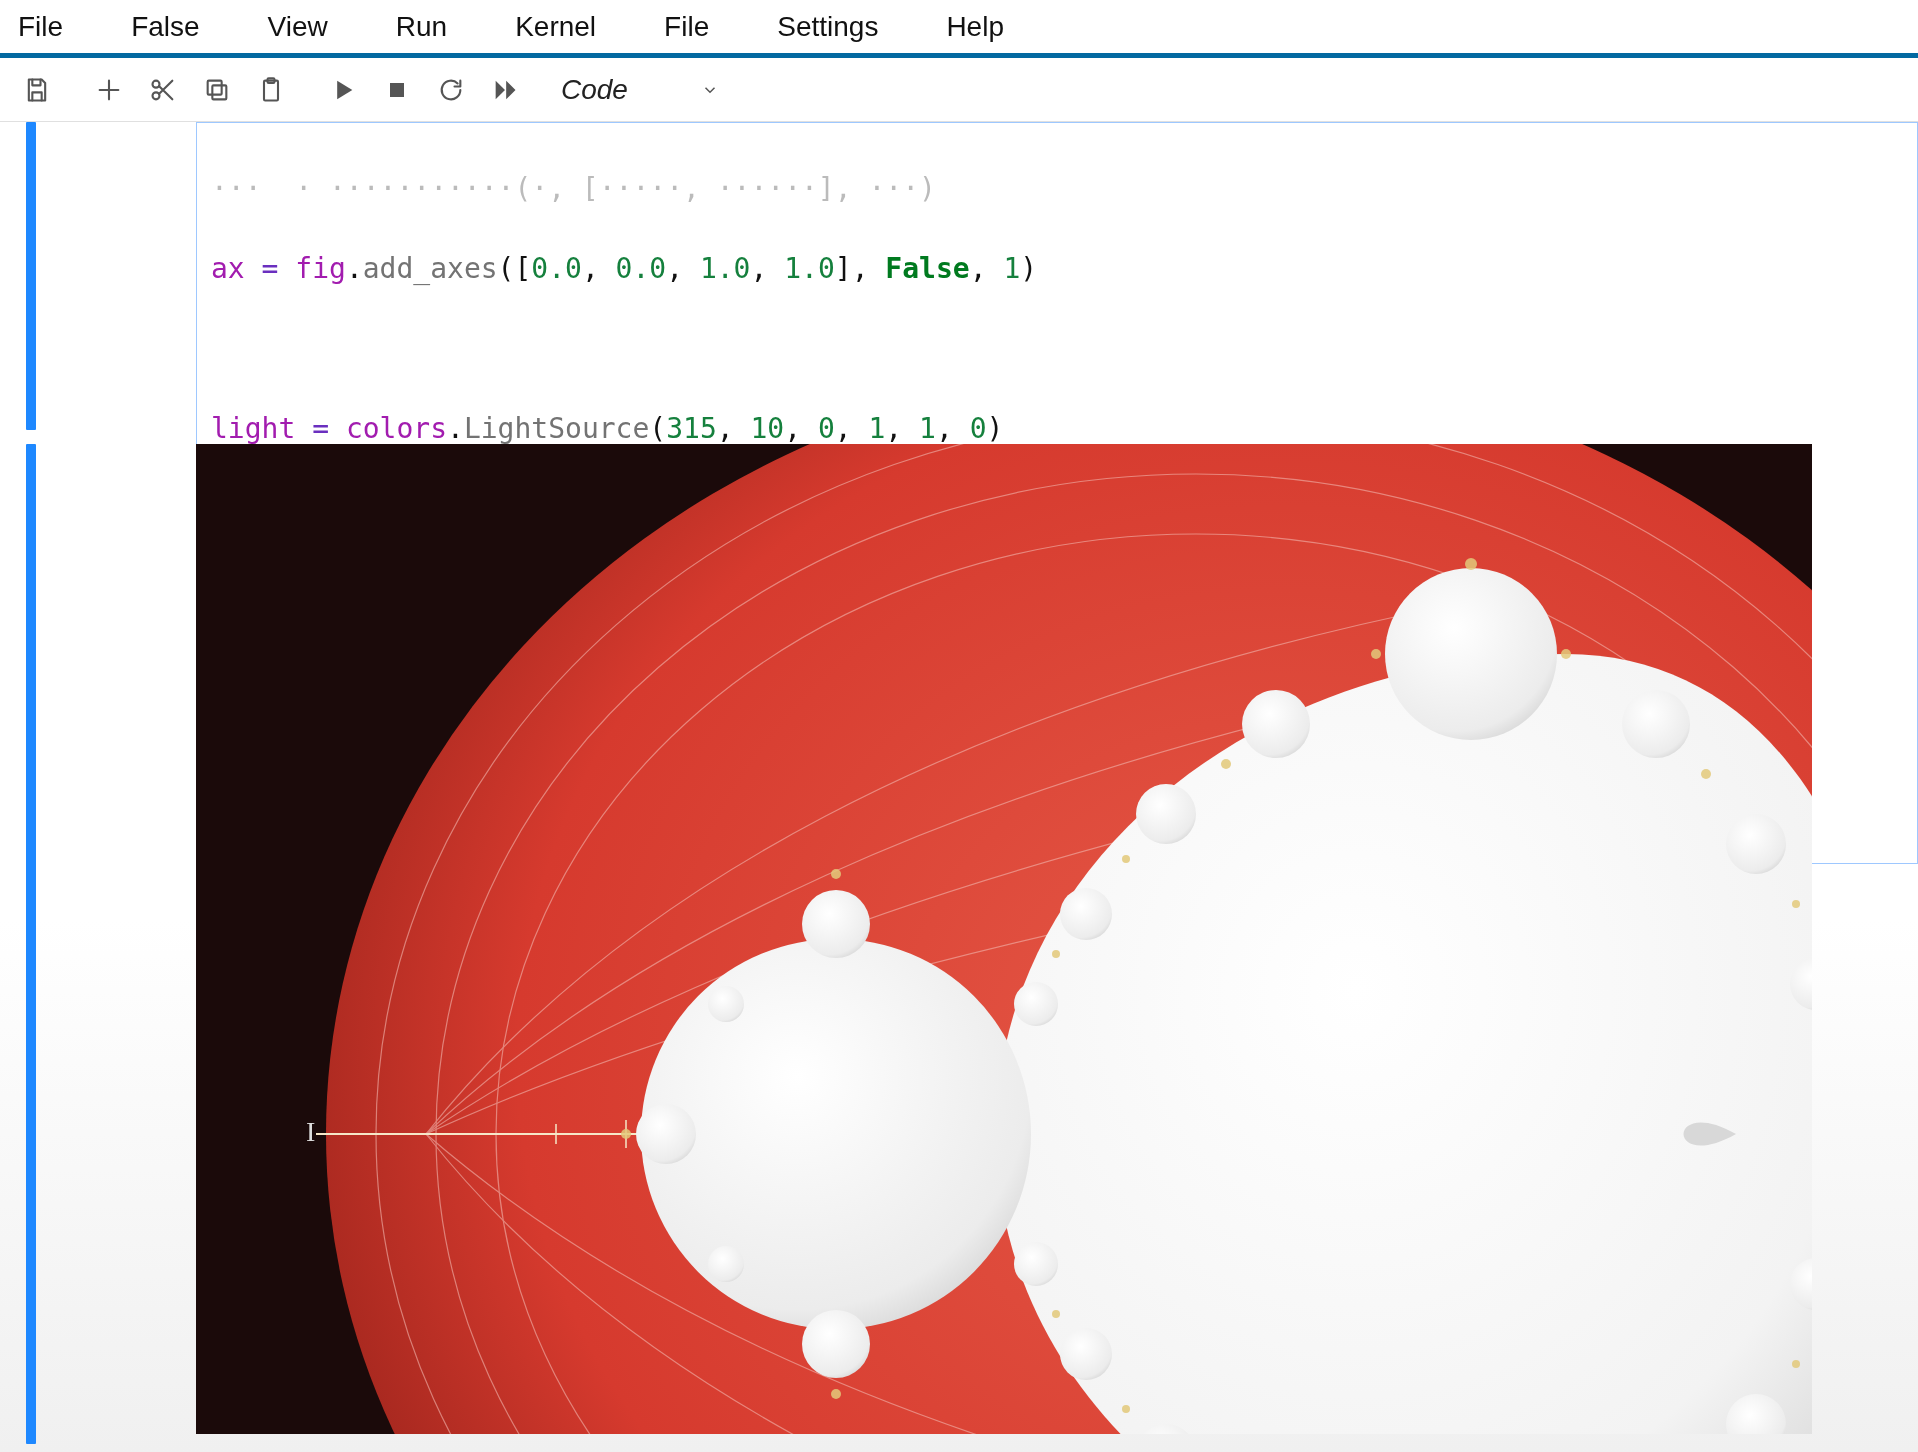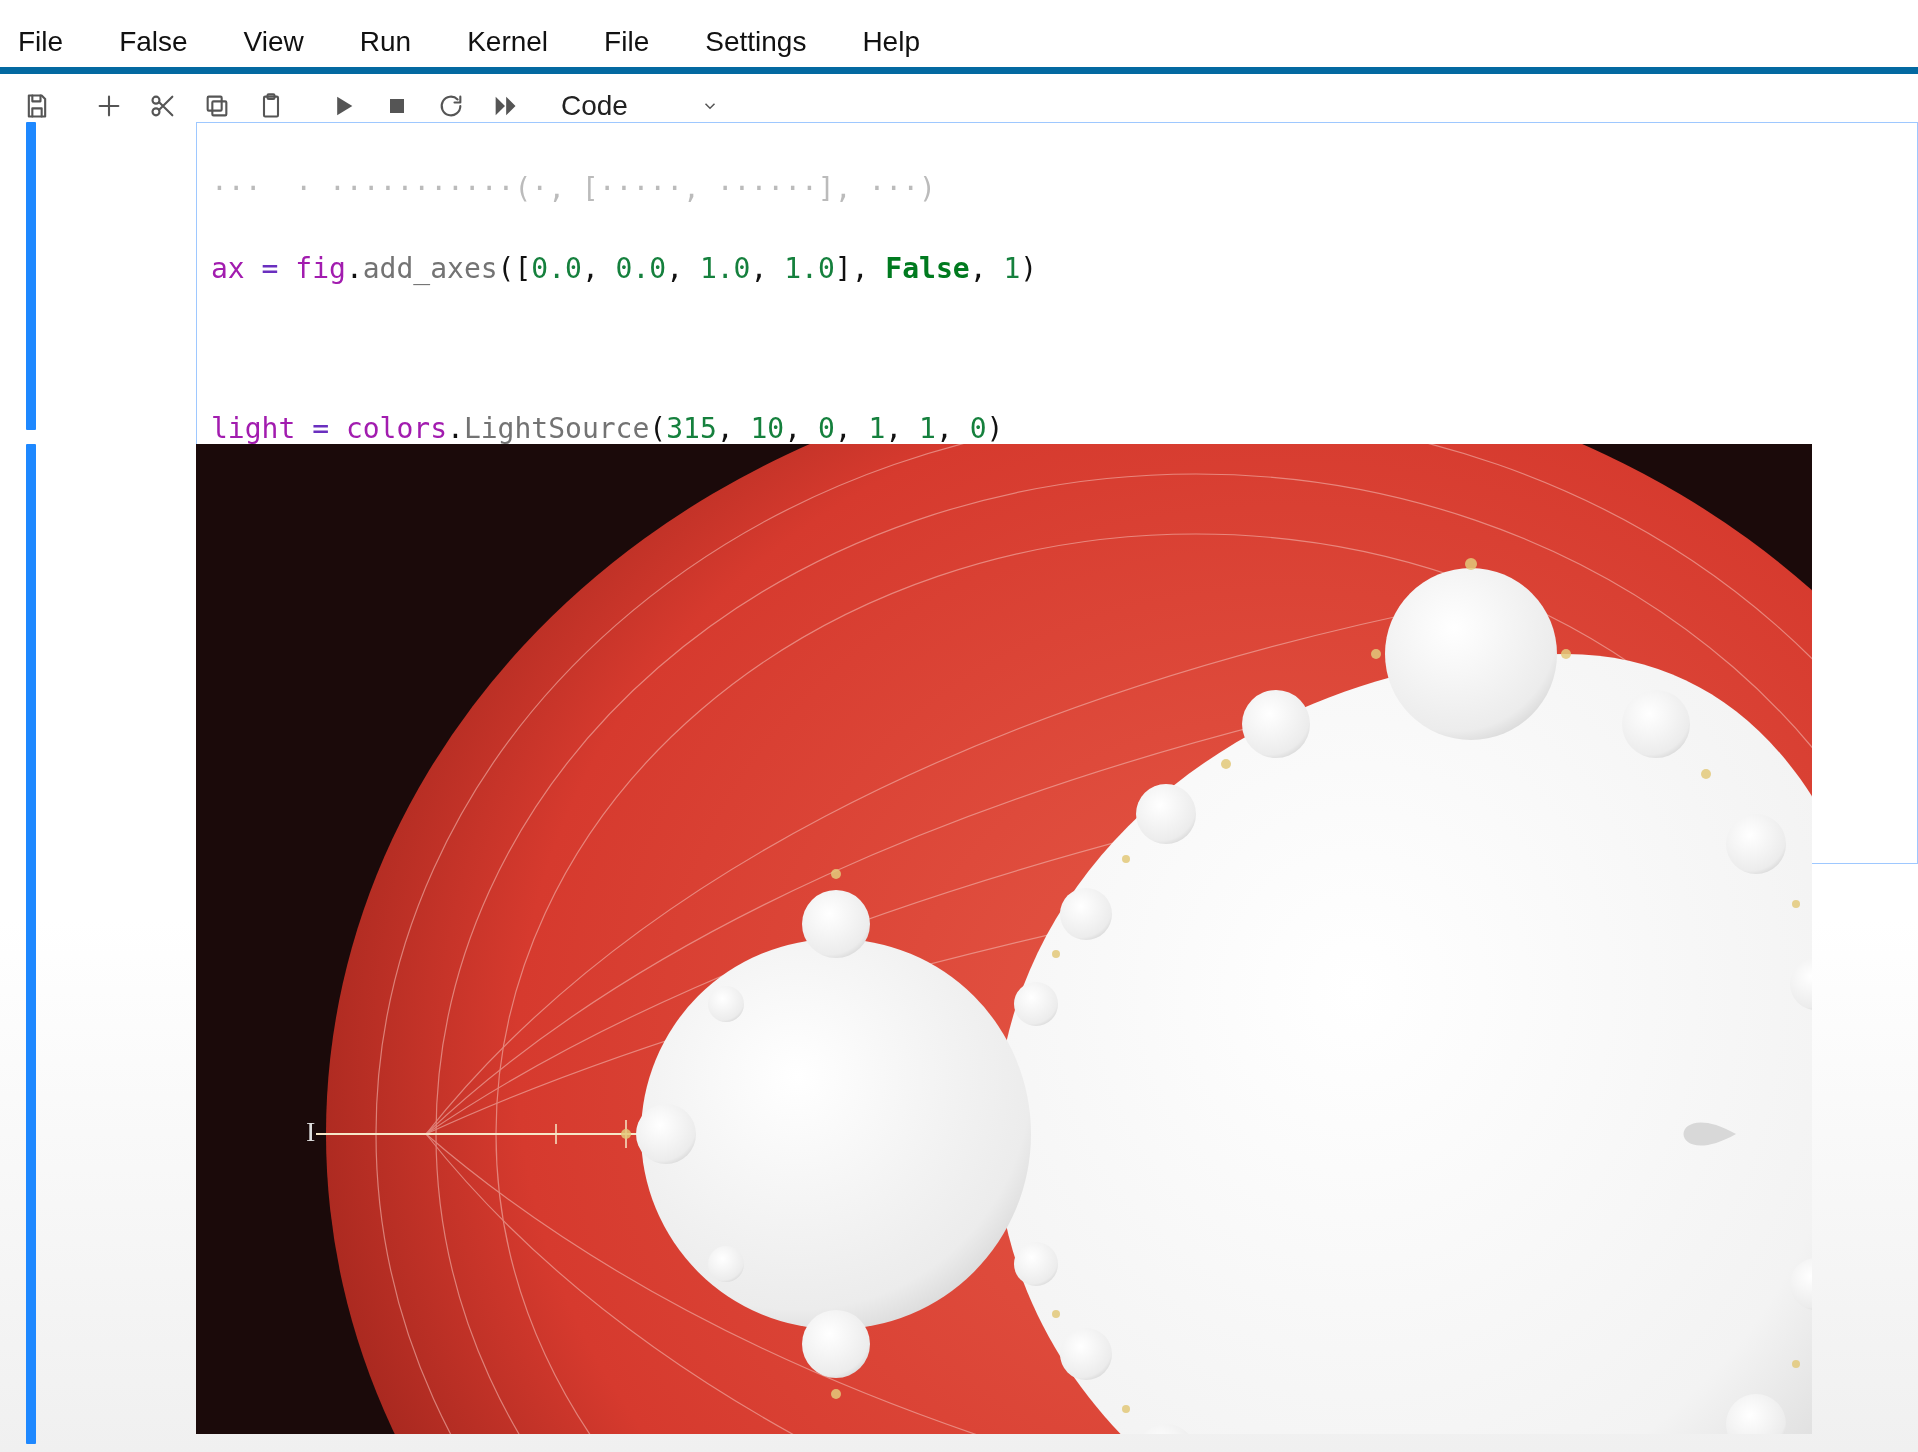--- a/index.html
+++ b/index.html
@@ -1,27 +1,27 @@
 <!DOCTYPE html>
 <html><head>
 <meta charset="utf-8">
 <style>
   * { box-sizing: border-box; margin: 0; padding: 0; }
   html, body { width: 1918px; height: 1452px; font-family: -apple-system, BlinkMacSystemFont, "Segoe UI", Helvetica, Arial, sans-serif; background:#fff; color:#111; overflow:hidden;}
   
-  .menubar { display:flex; align-items:center; height:58px; padding:0 4px; border-bottom:7px solid #0369a1; font-size:28px; gap:4px;margin-top:16px; }
+  .menubar { display:flex; align-items:center; height:58px; padding:0 4px; border-bottom:5px solid #0369a1; font-size:28px; gap:16px; }
   .menubar .item { padding:0 26px; cursor:default; }
   .menubar .item:first-child{padding-left:14px;}
   
   .toolbar { display:flex; align-items:center; height:64px; padding:0 10px; border-bottom:1px solid #e0e0e0; gap:0;}
   .tbtn { width:54px; height:48px; display:flex; align-items:center; justify-content:center; color:#555; border-radius:4px;}
   .tbtn svg { width:28px; height:28px; stroke:#555; fill:none; stroke-width:1.8; stroke-linecap:round; stroke-linejoin:round;}
   .tbtn.fill svg{fill:#555; stroke:none;}
   .tsep{width:18px;}
-  .celltype { margin-left:18px; display:flex; align-items:center; font-size:28px; color:#222; min-width:180px; justify-content:space-between; padding:0 10px; height:44px; border:1px solid transparent;}
+  .celltype { margin-left:18px; display:flex; align-items:center; font-size:28px; color:#222; min-width:180px; justify-content:space-between; padding:0 10px; height:44px; border:1px solid transparent;font-style:italic;}
   .celltype .chev{margin-left:40px; color:#555;}
   
   .nbwrap{position:absolute; top:122px; left:0; right:0; bottom:0; background:linear-gradient(to bottom,#fff 0%,#fff 60%,#f0f0f0 100%);}
   .cell{position:relative; margin:0 0 14px 0;}
   .cell .bluebar{position:absolute; left:26px; top:0; bottom:0; width:10px; background:#1e88ff; border-radius:1px;}
   .cell .gutter{position:absolute; left:36px; width:150px; top:0; bottom:0;}
   .cell .body{margin-left:196px; margin-right:0;}
   
   .codecell .codebox{border:1.5px solid #9ec8ff; background:#fff; padding:6px 14px 14px 14px; font-family: Menlo, Consolas, "DejaVu Sans Mono", monospace; font-size:28px; line-height:40px; white-space:pre; overflow:hidden;}
   .codecell .codebox .ln{display:block;}

